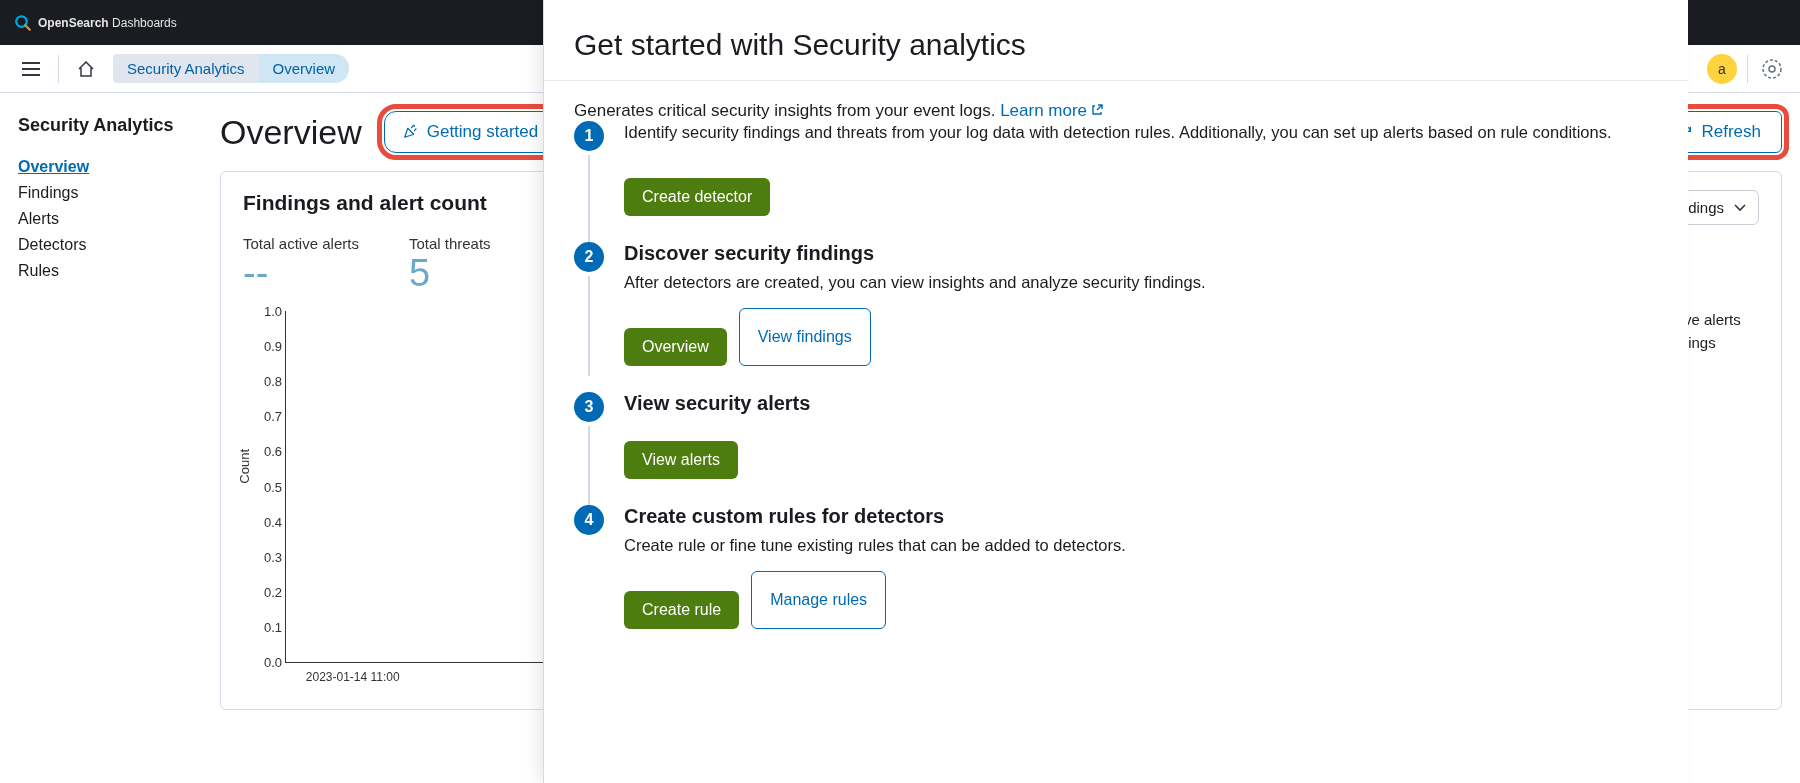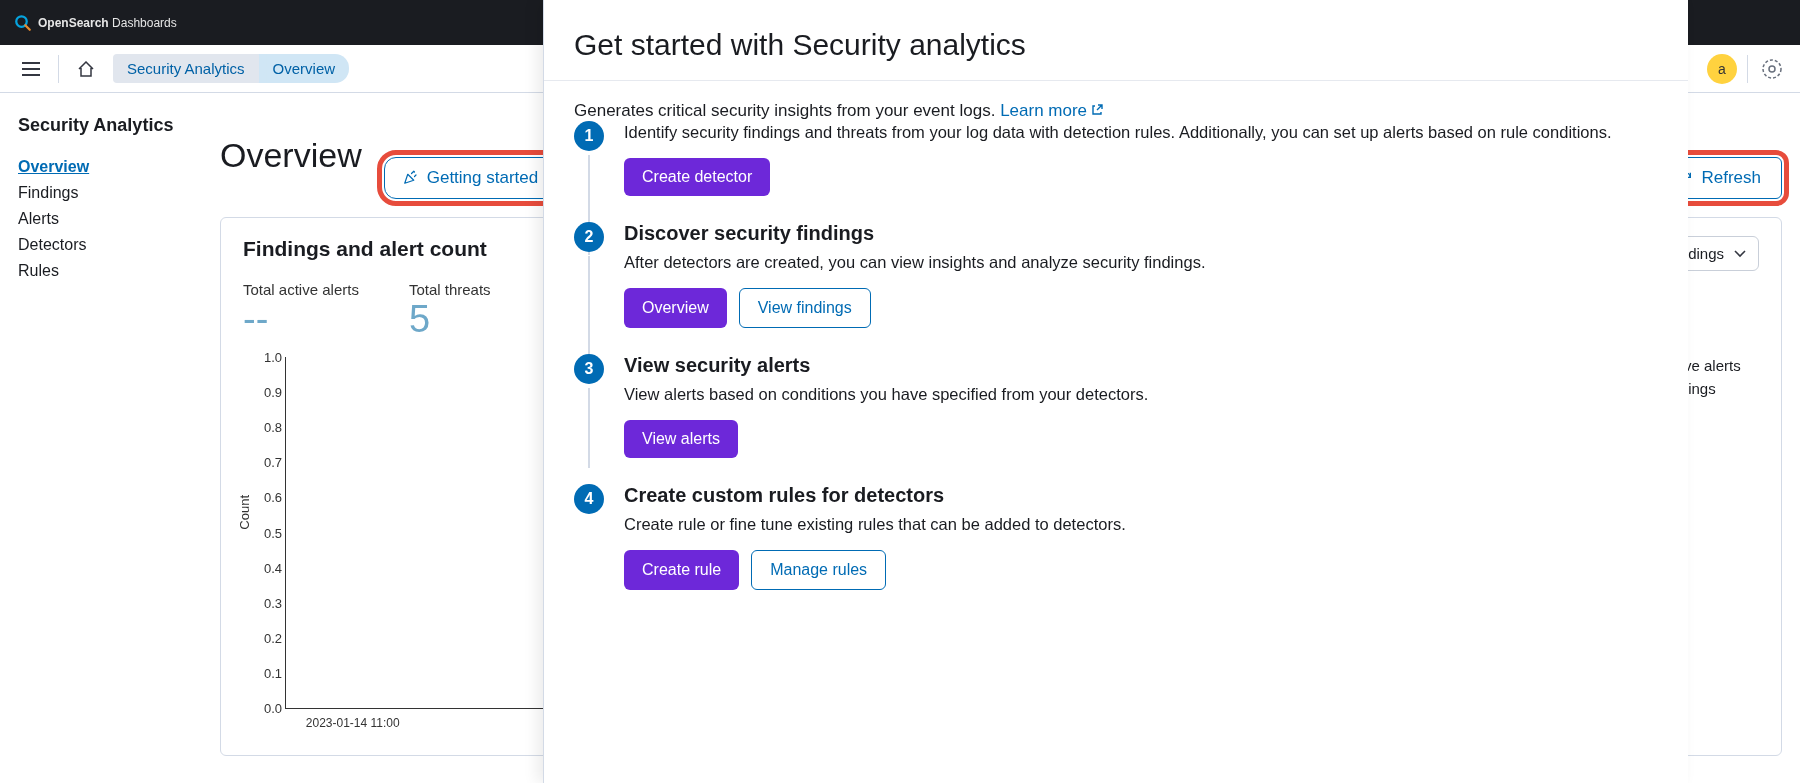--- a/index.html
+++ b/index.html
@@ -31,21 +31,21 @@
 .body { display: flex; height: calc(783px - 45px - 48px); }
 .sidebar { width: 220px; padding: 22px 18px; }
 .sidebar h3 { font-size: 18px; font-weight: 700; margin-bottom: 18px; }
 .sidebar a { display: block; font-size: 16px; color: #1a1c21; text-decoration: none; padding: 4px 0; }
 .sidebar a.active { color: #006bb4; text-decoration: underline; font-weight: 600; }
 
 .main { flex: 1; padding: 18px 18px 0 0; position: relative; }
 .page-header { display: flex; align-items: center; gap: 22px; margin-bottom: 18px; }
 .page-title { font-size: 34px; font-weight: 400; }
 .gs-btn { border: 1px solid #006bb4; background:#fff; color:#006bb4; padding: 10px 16px; border-radius: 6px; font-size: 17px; display:flex; align-items:center; gap:8px; cursor:pointer; }
-.highlight-red { outline: 5px solid #e74c3c; outline-offset: 2px; border-radius: 12px; margin-top: 46px; }
+.highlight-red { outline: 5px solid #e74c3c; outline-offset: 2px; border-radius: 12px; }
 .header-spacer { flex:1; }
 .refresh-btn { border: 1px solid #006bb4; background:#fff; color:#006bb4; padding: 10px 20px; border-radius: 6px; font-size: 17px; display:flex; align-items:center; gap:8px; cursor:pointer; }
 
 .panel { border: 1px solid #d3dae6; border-radius: 6px; padding: 18px 22px; background:#fff; }
 .panel-title { font-size: 21px; font-weight: 600; margin-bottom: 10px; }
 .panel-head { display:flex; align-items:center; }
 .group-select { margin-left:auto; border:1px solid #c9cfd9; border-radius:6px; padding:8px 12px; font-size:15px; display:flex; align-items:center; gap:10px; cursor:pointer; }
 
 .stats { display:flex; gap: 50px; margin: 10px 0 16px 0; }
 .stat-label { font-size: 15px; color: #333; }
@@ -69,21 +69,21 @@
 .flyout h1 { font-size: 30px; font-weight: 400; margin-bottom: 18px; }
 .flyout hr { border:none; border-top:1px solid #e6e9ef; margin: 0 -30px 20px -30px; }
 .flyout-sub { font-size: 17px; }
 .flyout-sub a { color:#006bb4; text-decoration:none; }
 .step { display:flex; gap: 20px; margin-bottom: 26px; align-items:flex-start; }
 .step-num { width:30px; height:30px; border-radius:50%; background:#006bb4; color:#fff; display:flex; align-items:center; justify-content:center; font-weight:600; flex-shrink:0; position:relative; }
 .step-line::after { content:""; position:absolute; top:34px; left:50%; width:2px; height: var(--line-h,80px); background:#d3dae6; transform:translateX(-50%); }
 .step-body h3 { font-size:20px; font-weight:600; margin-bottom:6px; }
 .step-body p { font-size:16.5px; margin-bottom:14px; line-height:1.4; }
 .btn-row { display:flex; gap:12px; }
-.btn-primary { background:#6d28d9; color:#fff; border:none; padding:10px 18px; border-radius:6px; font-size:16px; cursor:pointer; }
+.btn-primary { background:#4d7c0f; color:#fff; border:none; padding:10px 18px; border-radius:6px; font-size:16px; cursor:pointer;margin-top:20px; }
 .btn-secondary { background:#fff; color:#006bb4; border:1px solid #006bb4; padding:10px 18px; border-radius:6px; font-size:16px; cursor:pointer; }
 .ext-icon { display:inline-block; width:12px; height:12px; margin-left:4px; vertical-align:baseline; }
 </style>
 </head>
 <body>
 
 <div class="topbar">
   <div class="logo-wrap">
     <svg class="logo-mark" viewBox="0 0 24 24">
         <circle cx="10" cy="10" r="7" fill="none" stroke="#05a3de" stroke-width="3"></circle>
@@ -236,21 +236,20 @@
           <div class="btn-row">
             <button class="btn-primary">Overview</button>
             <button class="btn-secondary">View findings</button>
           </div>
         </div>
       </div>
       <div class="step">
         <div class="step-num step-line" style="--line-h: 80px;">3</div>
         <div class="step-body">
           <h3>View security alerts</h3>
-          <p>View alerts based on conditions you have specified from your detectors.</p>
           <div class="btn-row">
             <button class="btn-primary">View alerts</button>
           </div>
         </div>
       </div>
       <div class="step">
         <div class="step-num" style="--line-h: 0px;">4</div>
         <div class="step-body">
           <h3>Create custom rules for detectors</h3>
           <p>Create rule or fine tune existing rules that can be added to detectors.</p>

